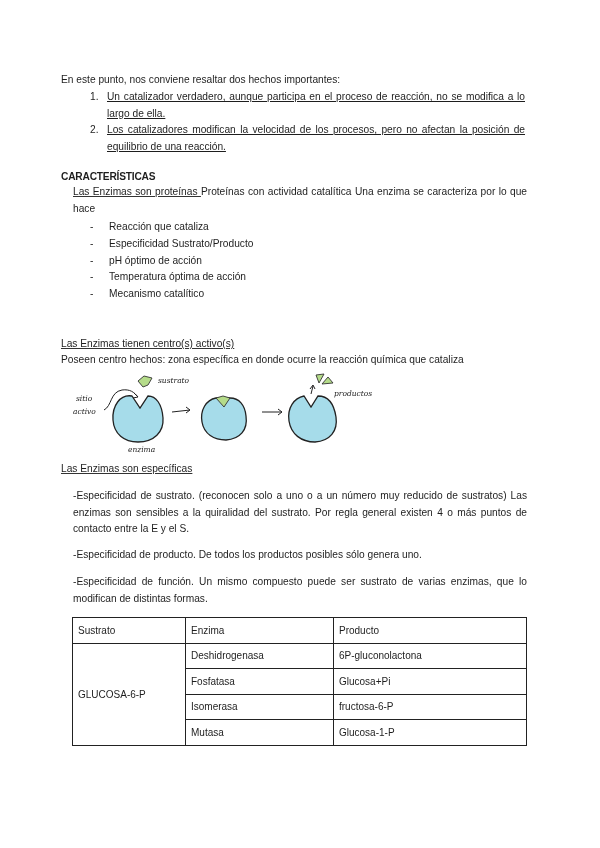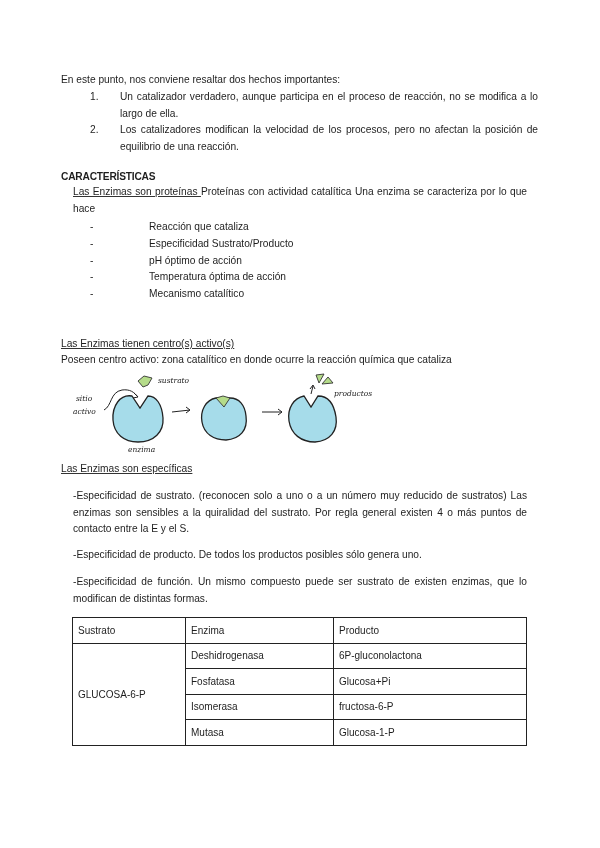--- a/index.html
+++ b/index.html
@@ -3,23 +3,23 @@
 <meta charset="utf-8">
 <style>
   html, body { margin:0; padding:0; background:#ffffff; }
   body { width:600px; height:848px; position:relative; overflow:hidden;
     font-family:"Liberation Sans", sans-serif; color:#1e1e1e; font-size:10.2px; }
   .line { position:absolute; left:61px; white-space:nowrap; line-height:14px; }
   .just { position:absolute; left:73px; width:454px; line-height:16.5px; text-align:justify; }
   .u { text-decoration:underline; text-decoration-color:#333; }
   .bold { font-weight:bold; letter-spacing:-0.2px; }
   .num { position:absolute; left:90px; }
-  .numtxt { position:absolute; left:120px; width:418px; line-height:16.5px; text-align:justify; }
+  .numtxt { position:absolute; left:107px; width:418px; line-height:16.5px; text-align:justify;text-decoration:underline; }
   .dash { position:absolute; left:90px; }
-  .dtxt { position:absolute; left:109px; white-space:nowrap;margin-left:40px; }
+  .dtxt { position:absolute; left:109px; white-space:nowrap; }
   table.t { position:absolute; left:72px; top:617px; width:455px; border-collapse:collapse; font-size:10px; }
   table.t td { border:1.3px solid #222; padding:0 5px; height:24.5px; vertical-align:middle; }
   .diag { position:absolute; left:68px; top:372px; width:312px; height:82px; }
   .hand { font-family:"DejaVu Serif", serif; font-style:italic; font-size:7.5px; fill:#222; }
 </style>
 </head>
 <body>
 
 <div class="line" style="top:73px;">En este punto, nos conviene resaltar dos hechos importantes:</div>
 
@@ -40,21 +40,21 @@
   <span class="dtxt" style="top:238px;"> Especificidad Sustrato/Producto</span>
   <span class="dash" style="top:255px;">-</span>
   <span class="dtxt" style="top:255px;">pH óptimo de acción</span>
   <span class="dash" style="top:271px;">-</span>
   <span class="dtxt" style="top:271px;text-align:right;">Temperatura óptima de acción</span>
   <span class="dash" style="top:288px;">-</span>
   <span class="dtxt" style="top:288px;">Mecanismo catalítico</span>
 </div>
 
 <div class="line u" style="top:337px;">Las Enzimas tienen centro(s) activo(s)</div>
-<div class="line" style="top:353px;">Poseen centro activo: zona catalítico en donde ocurre la reacción química que cataliza</div>
+<div class="line" style="top:353px;">Poseen centro hechos: zona específica en donde ocurre la reacción química que cataliza</div>
 
 <svg class="diag" viewBox="0 0 312 82">
 
   <path d="M64,24 C52,22 44,34 45,48 C46,62 56,70 70,70 C86,70 96,60 95,46 C94,32 88,24 80,24 L72,36 Z" fill="#a6dcea" stroke="#222" stroke-width="1.3"></path>
 
   <path d="M70,9 L76,4 L84,6 L80,13 L75,15 Z" fill="#b5dc8a" stroke="#333" stroke-width="0.9"></path>
   <text class="hand" x="90" y="11">sustrato</text>
   <text class="hand" x="8" y="29">sitio</text>
   <text class="hand" x="5" y="42">activo</text>
   <path d="M36,38 C44,34 42,20 54,18 C62,17 66,20 70,25" fill="none" stroke="#222" stroke-width="1"></path>
@@ -78,21 +78,21 @@
   <line x1="243" y1="22" x2="245" y2="14" stroke="#222" stroke-width="1"></line>
   <path d="M242,17 L245,13 L247,17" fill="none" stroke="#222" stroke-width="1"></path>
   <path d="M248,3 L256,2 L251,11 Z" fill="#b5dc8a" stroke="#333" stroke-width="0.9"></path>
   <path d="M254,12 L260,5 L265,11 Z" fill="#b5dc8a" stroke="#333" stroke-width="0.9"></path>
   <text class="hand" x="266" y="24">productos</text>
 </svg>
 
 <div class="line u" style="top:462px;">Las Enzimas son específicas</div>
 <div class="just" style="top:488px;">-Especificidad de sustrato. (reconocen solo a uno o a un número muy reducido de sustratos) Las enzimas son sensibles a la quiralidad del sustrato. Por regla general existen 4 o más puntos de contacto entre la E y el S.</div>
 <div class="just" style="top:547px;">-Especificidad de producto. De todos los productos posibles sólo genera uno.</div>
-<div class="just" style="top:574px;">-Especificidad de función. Un mismo compuesto puede ser sustrato de existen enzimas, que lo modifican de distintas formas.</div>
+<div class="just" style="top:574px;">-Especificidad de función. Un mismo compuesto puede ser sustrato de varias enzimas, que lo modifican de distintas formas.</div>
 
 <table class="t">
   <colgroup>
       <col style="width:113px">
       <col style="width:148px">
       <col>
     </colgroup>
   <tbody>
       <tr>
     <td>Sustrato</td>

